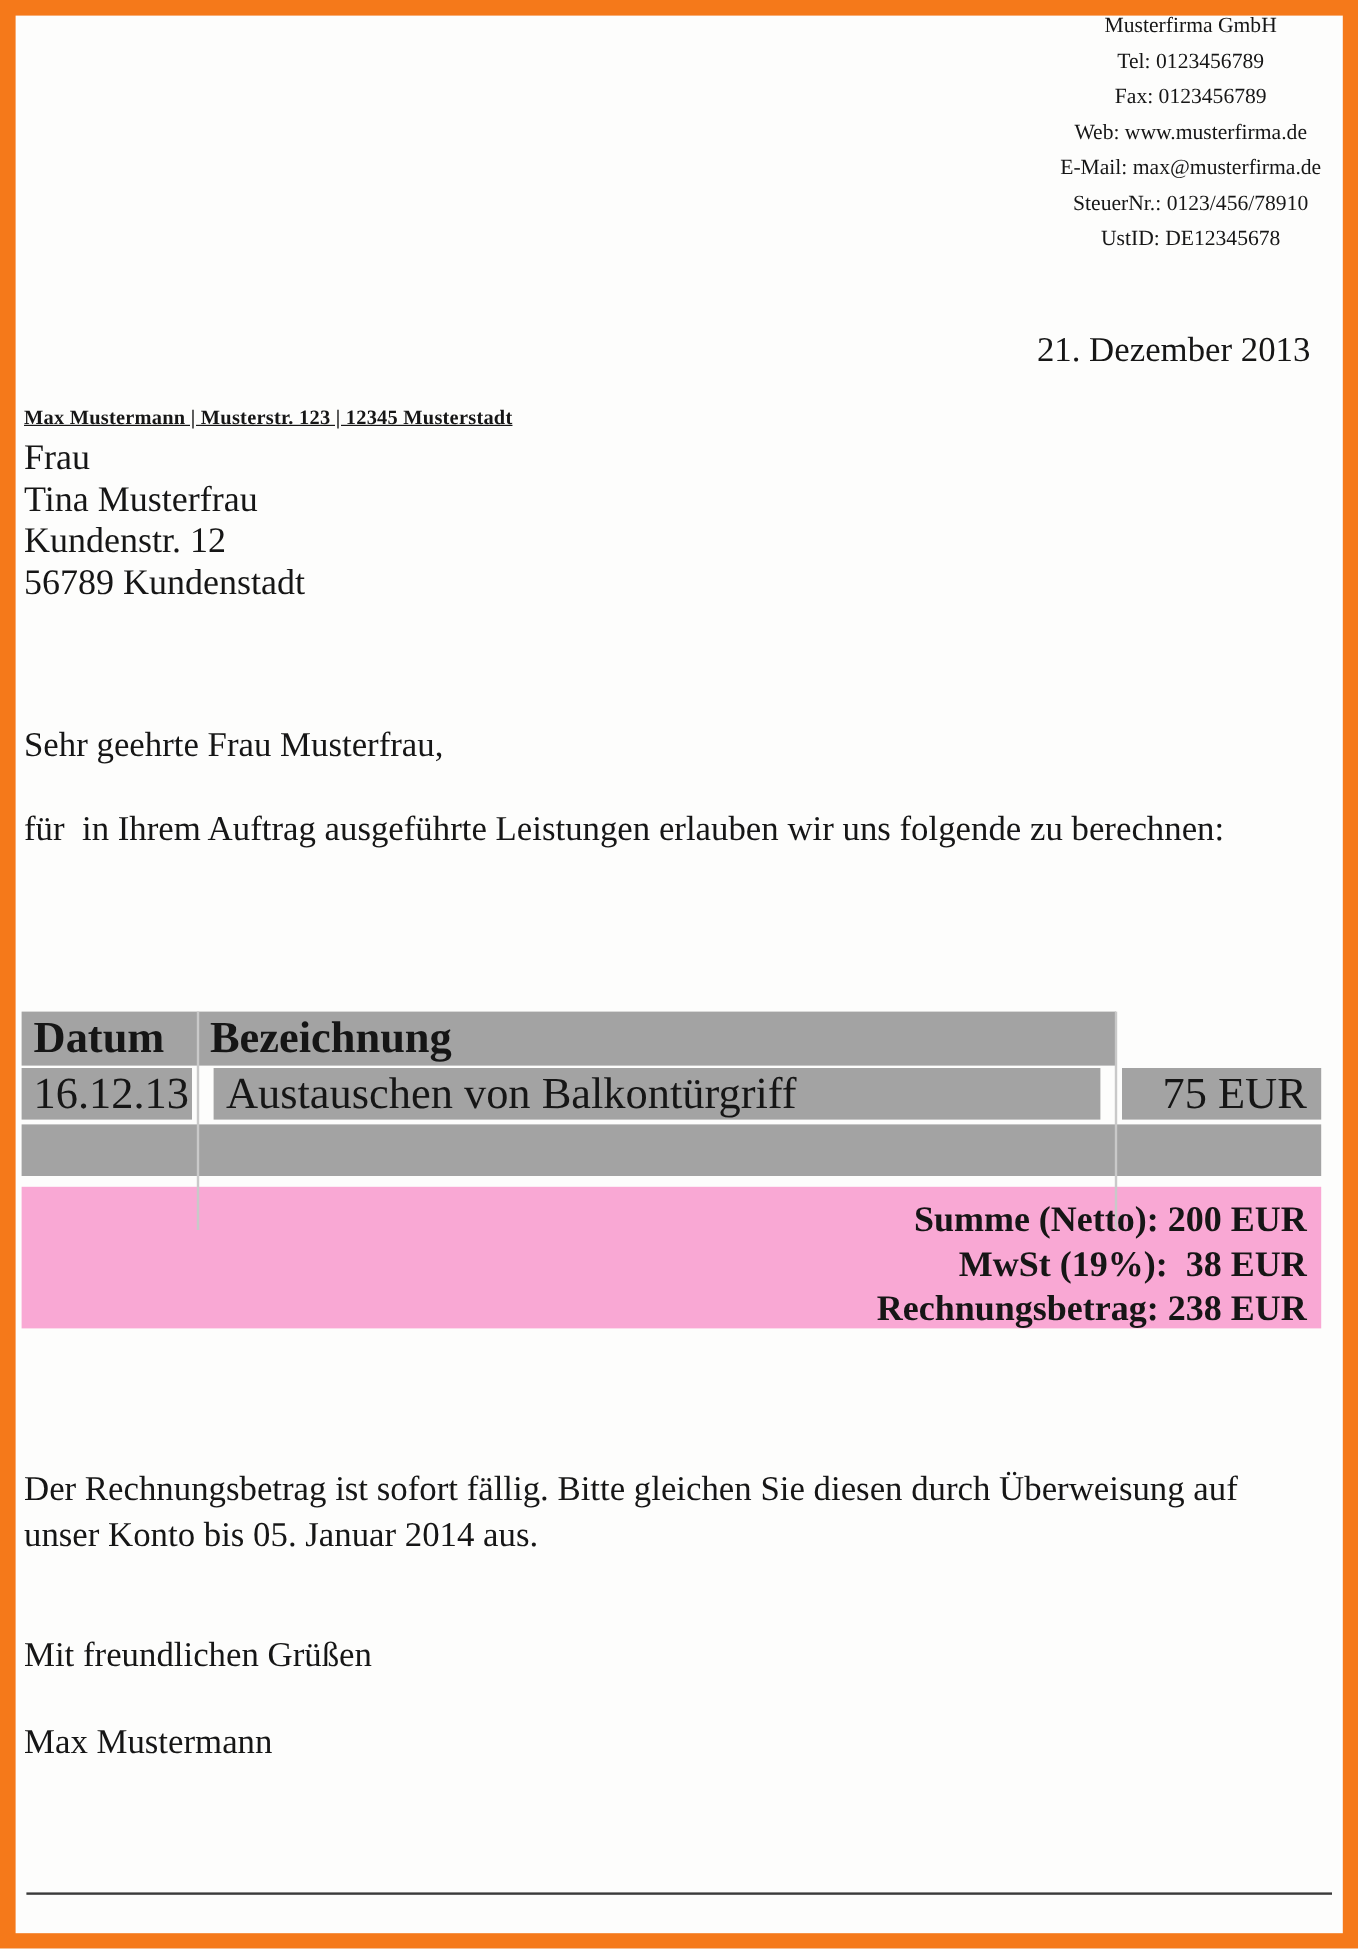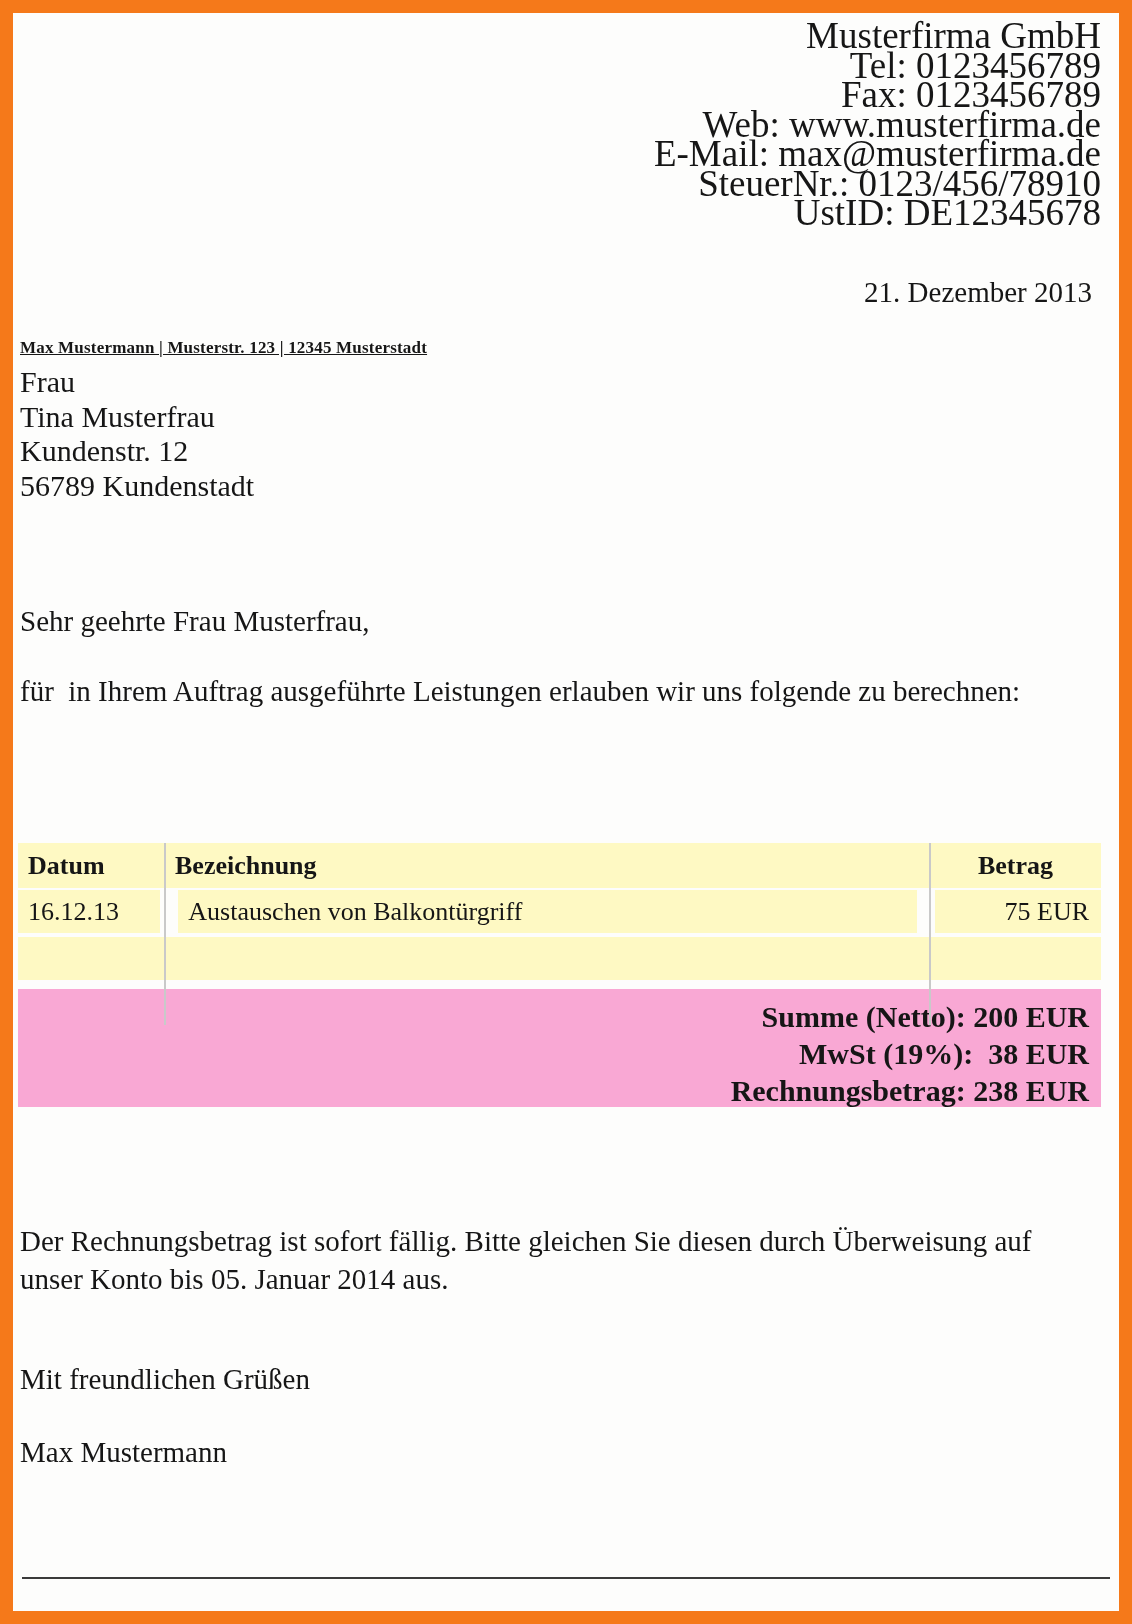--- a/index.html
+++ b/index.html
@@ -11,41 +11,41 @@
     color:#161616;
     overflow:hidden;
   }
   .border-frame {
     position:absolute; inset:0;
     border:13px solid #f5791a;
     pointer-events:none;
     z-index:10;
   }
   .header-contact {
-    position:absolute; top:21px; right:31px;
-    text-align:right; font-size:37px; line-height:29.5px;
+    position:absolute; top:7px; right:31px;
+    text-align:center; font-size:18px; line-height:29.5px;
   }
   .date-line {
     position:absolute; top:276px; right:40px;
     font-size:29px;
   }
   .addr-block { position:absolute; left:20px; top:338px; }
   .sender-line {
     font-size:17px; font-weight:bold; text-decoration:underline;
     margin-bottom:7px; letter-spacing:0.2px;
   }
   .addr-line { font-size:30px; line-height:34.5px; }
   .salutation { position:absolute; left:20px; top:605px; font-size:29px; }
   .intro {
     position:absolute; left:20px; top:672px; width:1044px;
     font-size:29px; line-height:38px; white-space:pre-wrap;
   }
   .invoice-table { position:absolute; left:18px; top:843px; width:1083px; }
   .t-row { display:flex; }
-  .t-row .cell { background:#fef9c3; display:flex; align-items:center; font-size:26px; }
+  .t-row .cell { background:#a3a3a3; display:flex; align-items:center; font-size:37px; }
   .col-datum { width:147px; padding-left:10px; box-sizing:border-box; }
   .col-bez   { width:765px; padding-left:10px; box-sizing:border-box; }
   .col-betrag{ width:171px; box-sizing:border-box; justify-content:flex-end; padding-right:12px; }
   .t-head { height:45px; margin-bottom:2px; }
   .t-head .cell { font-weight:bold; }
   .t-head .col-betrag { justify-content:center; padding-right:0; }
   .t-r1 { height:43px; margin-bottom:2px; }
   .t-r2 { height:43px; margin-bottom:4px;gap:18px; }
   .t-empty { height:43px; margin-bottom:9px; }
   .v-sep {
@@ -107,21 +107,20 @@
 
   <div class="intro">für  in Ihrem Auftrag ausgeführte Leistungen erlauben wir uns folgende zu berechnen:</div>
 
   <div class="invoice-table">
     <div class="v-sep s1"></div>
     <div class="v-sep s2"></div>
 
     <div class="t-row t-head">
       <div class="cell col-datum">Datum</div>
       <div class="cell col-bez">Bezeichnung</div>
-      <div class="cell col-betrag">Betrag</div>
     </div>
 
 
     <div class="t-row t-r2">
       <div class="cell col-datum">16.12.13</div>
       <div class="cell col-bez">Austauschen von Balkontürgriff</div>
       <div class="cell col-betrag">75 EUR</div>
     </div>
 
     <div class="t-row t-empty">

